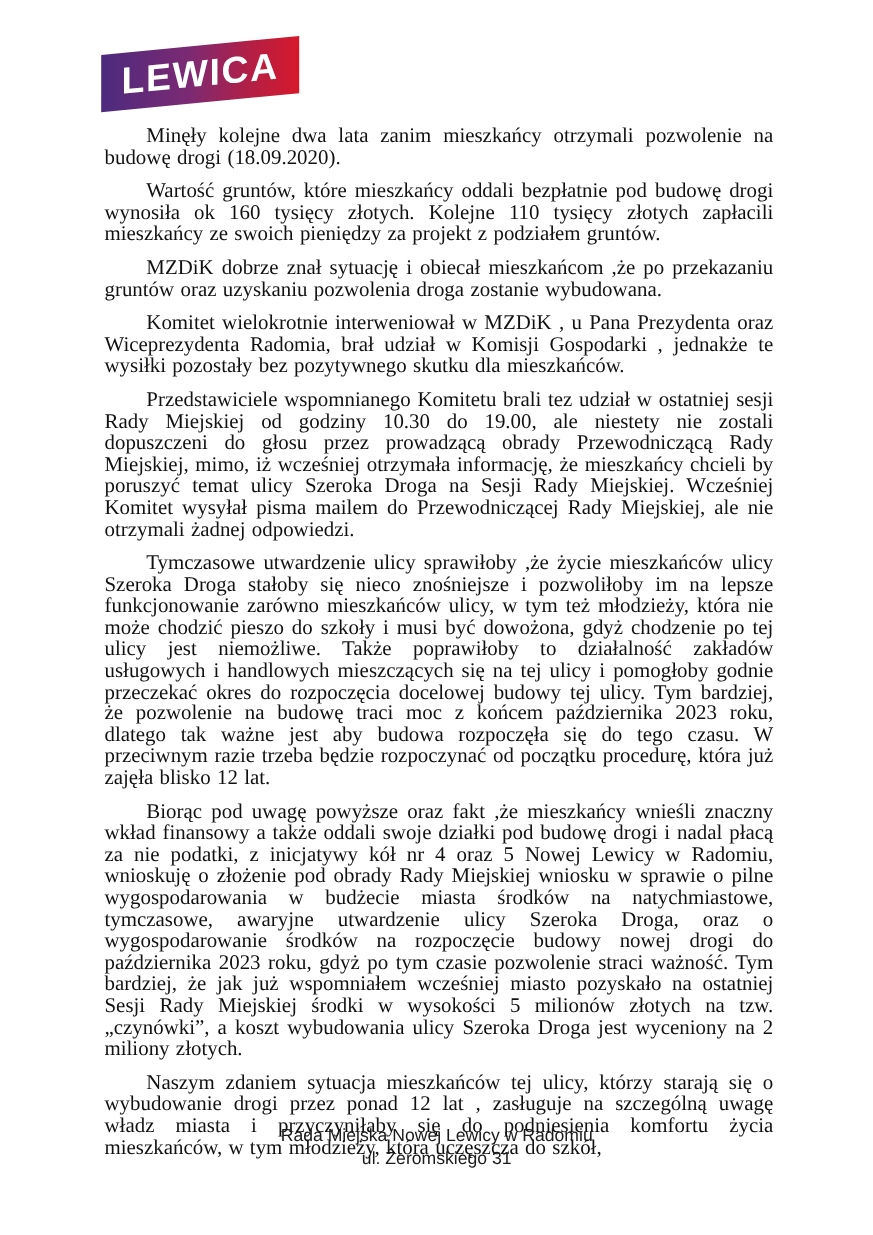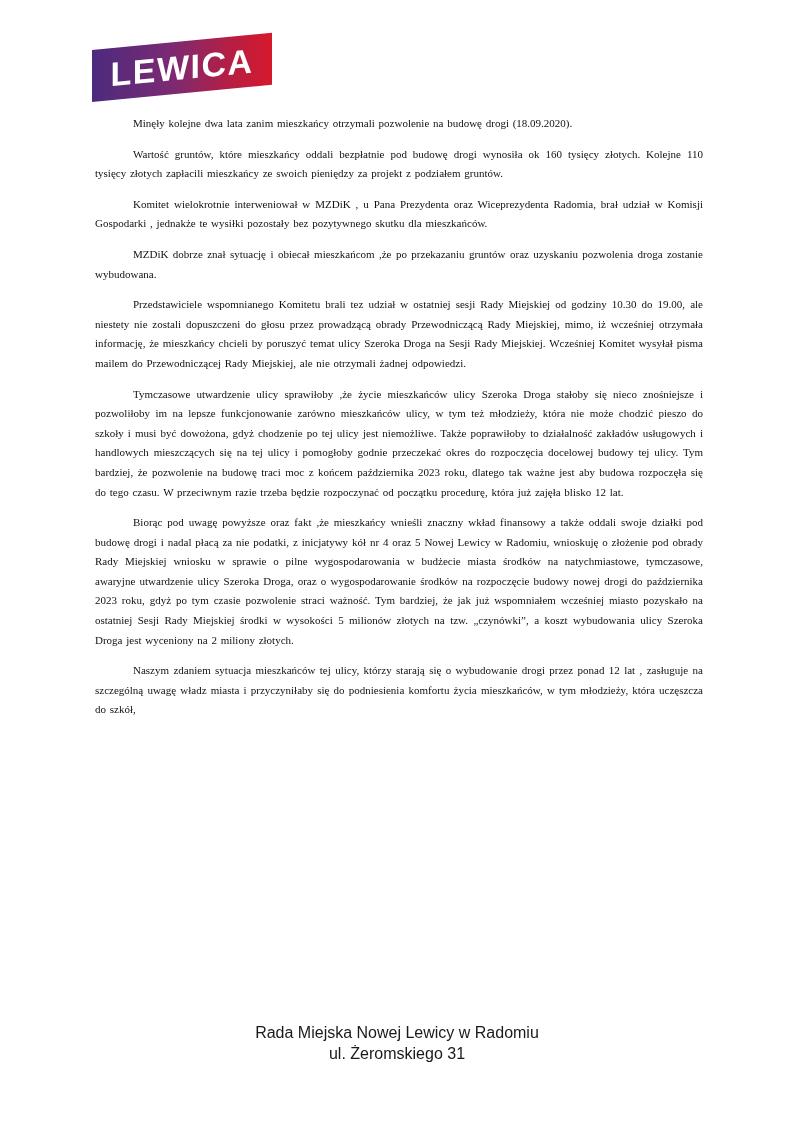--- a/index.html
+++ b/index.html
@@ -42,21 +42,21 @@
     color: #ffffff;
     line-height: 1;
     user-select: none;
   }
   
   .doc-body {
     position: absolute;
     left: 95px;
     top: 114px;
     width: 608px;
-    font-size: 11px;
+    font-size: 19px;
     line-height: 19.6px;
     text-align: justify;
   }
   .doc-body p.para {
     margin: 0 0 11px 0;
     text-indent: 38px;
     word-spacing: 1px;
   }
   
   .doc-footer {
@@ -78,22 +78,22 @@
 
   <div class="logo-wrap">
     <div class="logo-banner">
       <span class="logo-text">LEWICA</span>
     </div>
   </div>
 
   <div class="doc-body">
       <p class="para">Minęły  kolejne  dwa  lata zanim  mieszkańcy  otrzymali  pozwolenie  na  budowę  drogi (18.09.2020).</p>
       <p class="para">Wartość  gruntów, które  mieszkańcy  oddali  bezpłatnie pod  budowę  drogi wynosiła  ok 160  tysięcy  złotych. Kolejne  110  tysięcy  złotych  zapłacili  mieszkańcy  ze  swoich  pieniędzy  za projekt  z podziałem  gruntów.</p>
+      <p class="para">MZDiK  dobrze   znał  sytuację  i  obiecał   mieszkańcom  ,że  po  przekazaniu  gruntów oraz  uzyskaniu  pozwolenia  droga  zostanie wybudowana.</p>
       <p class="para">Komitet  wielokrotnie  interweniował  w  MZDiK ,  u  Pana  Prezydenta oraz  Wiceprezydenta Radomia, brał  udział   w  Komisji  Gospodarki  , jednakże  te  wysiłki pozostały  bez  pozytywnego  skutku  dla mieszkańców.</p>
-      <p class="para">MZDiK  dobrze   znał  sytuację  i  obiecał   mieszkańcom  ,że  po  przekazaniu  gruntów oraz  uzyskaniu  pozwolenia  droga  zostanie wybudowana.</p>
       <p class="para">Przedstawiciele  wspomnianego  Komitetu brali  tez  udział w  ostatniej  sesji  Rady Miejskiej  od  godziny  10.30  do  19.00, ale  niestety  nie  zostali  dopuszczeni  do  głosu przez prowadzącą  obrady  Przewodniczącą  Rady  Miejskiej, mimo, iż  wcześniej  otrzymała  informację, że  mieszkańcy  chcieli by  poruszyć   temat  ulicy  Szeroka Droga  na  Sesji  Rady  Miejskiej. Wcześniej  Komitet  wysyłał   pisma  mailem  do  Przewodniczącej  Rady  Miejskiej, ale  nie otrzymali  żadnej  odpowiedzi.</p>
       <p class="para">Tymczasowe  utwardzenie ulicy   sprawiłoby ,że  życie  mieszkańców  ulicy  Szeroka Droga stałoby  się nieco  znośniejsze i  pozwoliłoby  im  na  lepsze  funkcjonowanie  zarówno mieszkańców  ulicy, w tym  też  młodzieży, która  nie  może  chodzić  pieszo  do  szkoły  i  musi  być dowożona, gdyż  chodzenie   po  tej  ulicy jest  niemożliwe. Także  poprawiłoby  to  działalność zakładów  usługowych i  handlowych  mieszczących  się  na  tej  ulicy i  pomogłoby  godnie przeczekać  okres  do  rozpoczęcia   docelowej  budowy  tej  ulicy. Tym bardziej, że  pozwolenie  na budowę  traci   moc  z  końcem  października  2023  roku, dlatego  tak  ważne  jest  aby  budowa rozpoczęła  się   do  tego  czasu.  W  przeciwnym  razie  trzeba  będzie  rozpoczynać  od  początku procedurę, która  już  zajęła  blisko  12  lat.</p>
       <p class="para">Biorąc  pod  uwagę powyższe  oraz  fakt  ,że  mieszkańcy   wnieśli  znaczny  wkład finansowy a  także  oddali  swoje  działki  pod  budowę  drogi i  nadal  płacą  za  nie  podatki, z inicjatywy kół   nr 4   oraz  5 Nowej  Lewicy  w  Radomiu,  wnioskuję  o   złożenie pod  obrady Rady Miejskiej  wniosku  w   sprawie o   pilne   wygospodarowania  w  budżecie  miasta  środków  na natychmiastowe,  tymczasowe,  awaryjne  utwardzenie  ulicy  Szeroka  Droga, oraz  o wygospodarowanie środków   na   rozpoczęcie  budowy  nowej  drogi  do   października 2023 roku,  gdyż  po  tym  czasie  pozwolenie  straci  ważność.  Tym  bardziej,  że  jak  już wspomniałem  wcześniej  miasto  pozyskało  na  ostatniej  Sesji  Rady  Miejskiej  środki w  wysokości  5  milionów  złotych  na  tzw.  „czynówki”, a koszt  wybudowania  ulicy  Szeroka Droga  jest  wyceniony  na  2  miliony  złotych.</p>
       <p class="para">Naszym  zdaniem  sytuacja  mieszkańców  tej  ulicy, którzy  starają  się  o  wybudowanie drogi przez  ponad 12  lat , zasługuje   na  szczególną  uwagę   władz  miasta  i  przyczyniłaby  się do  podniesienia   komfortu życia mieszkańców,  w tym   młodzieży,  która   uczęszcza   do szkół,</p>
     </div>
 
   <div class="doc-footer">
     <div>Rada Miejska Nowej Lewicy w Radomiu</div>
     <div>ul. Żeromskiego 31</div>
   </div>

